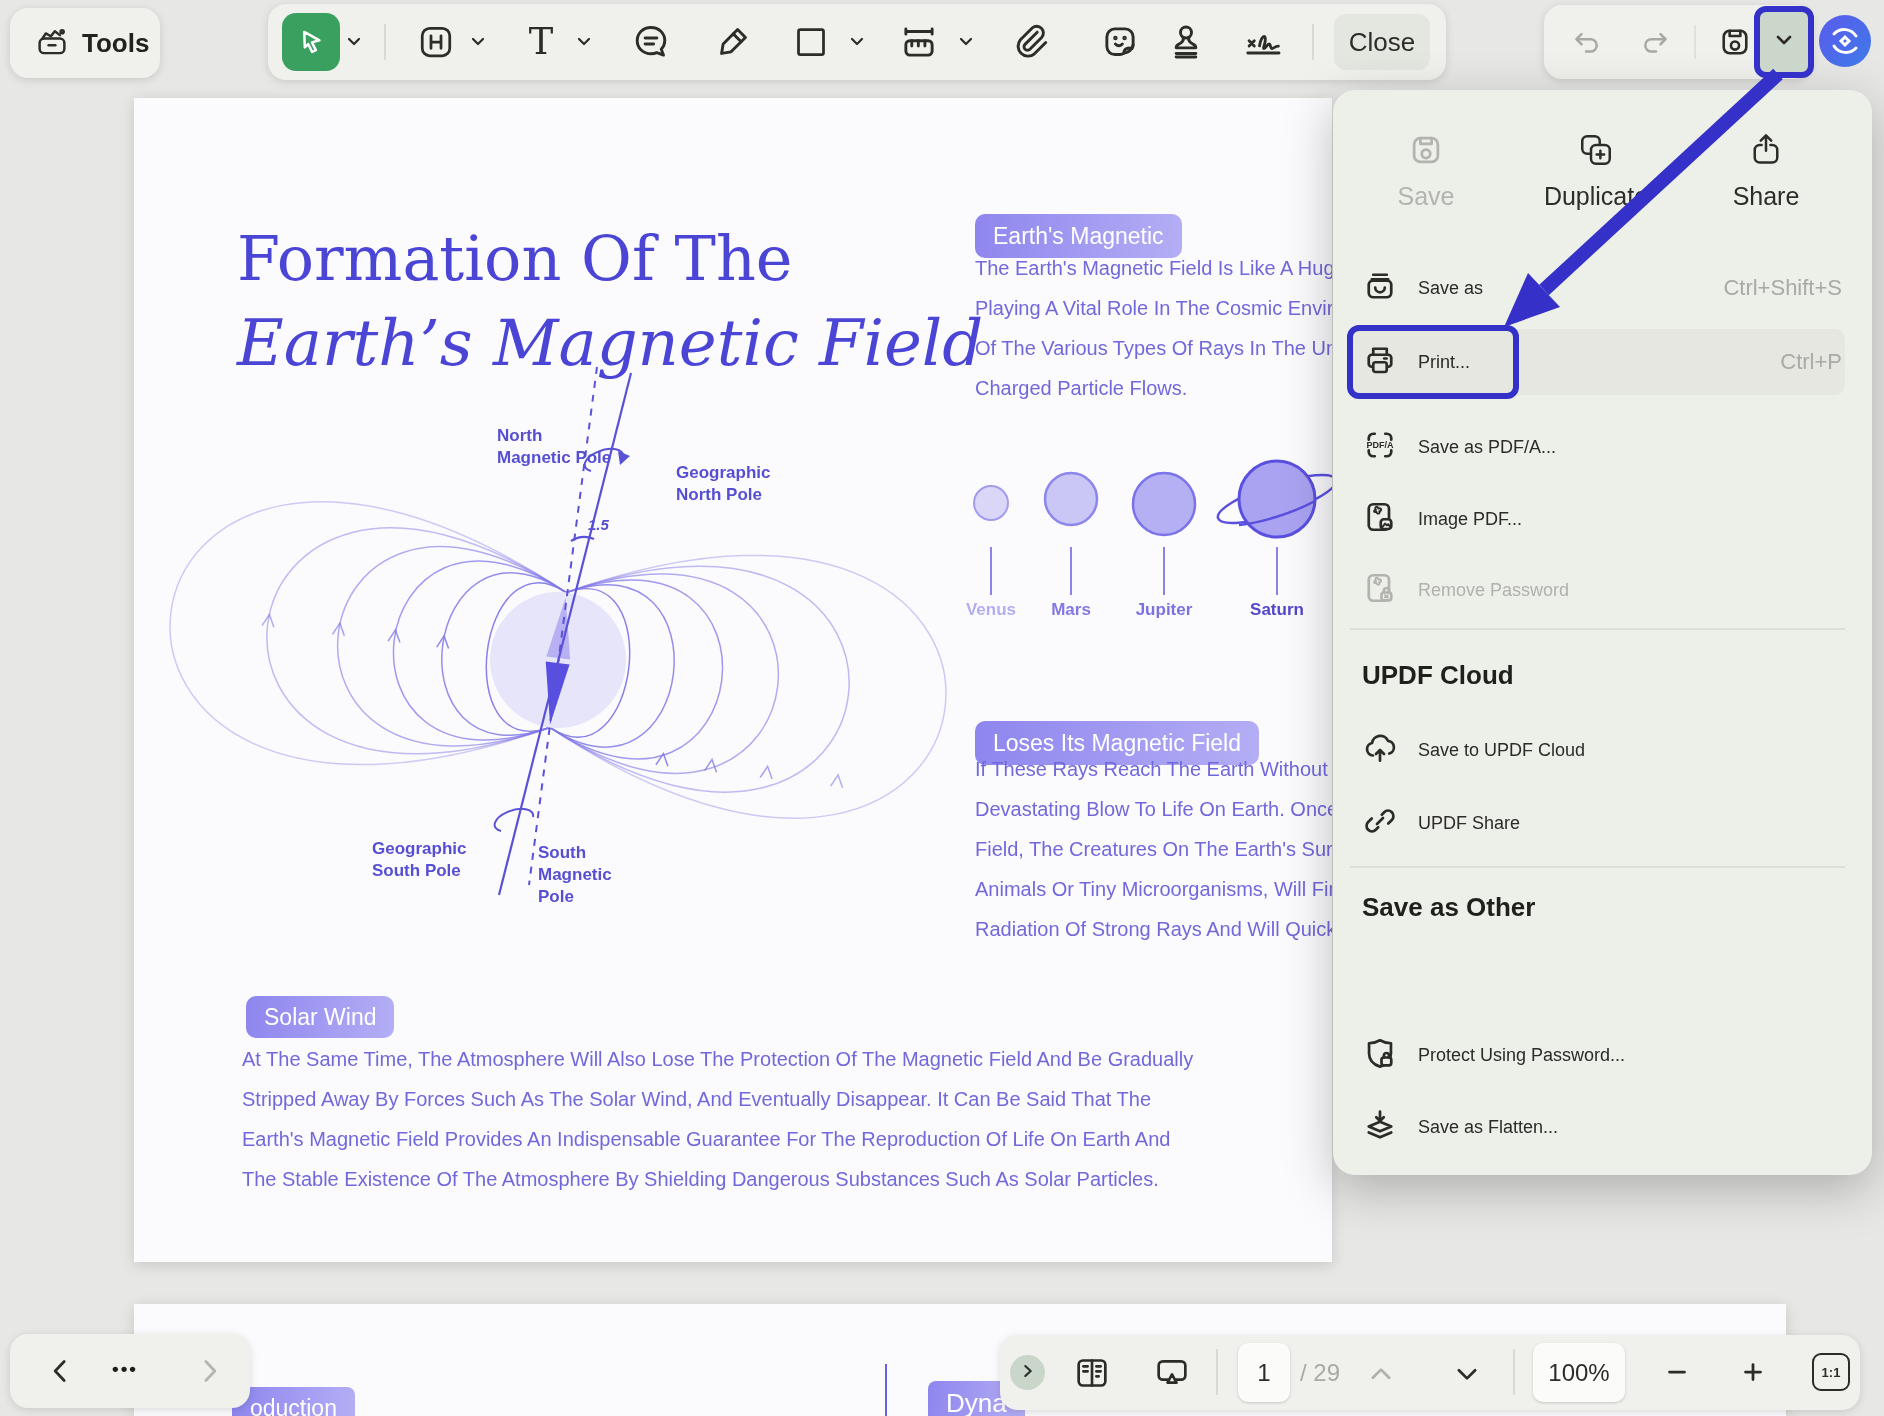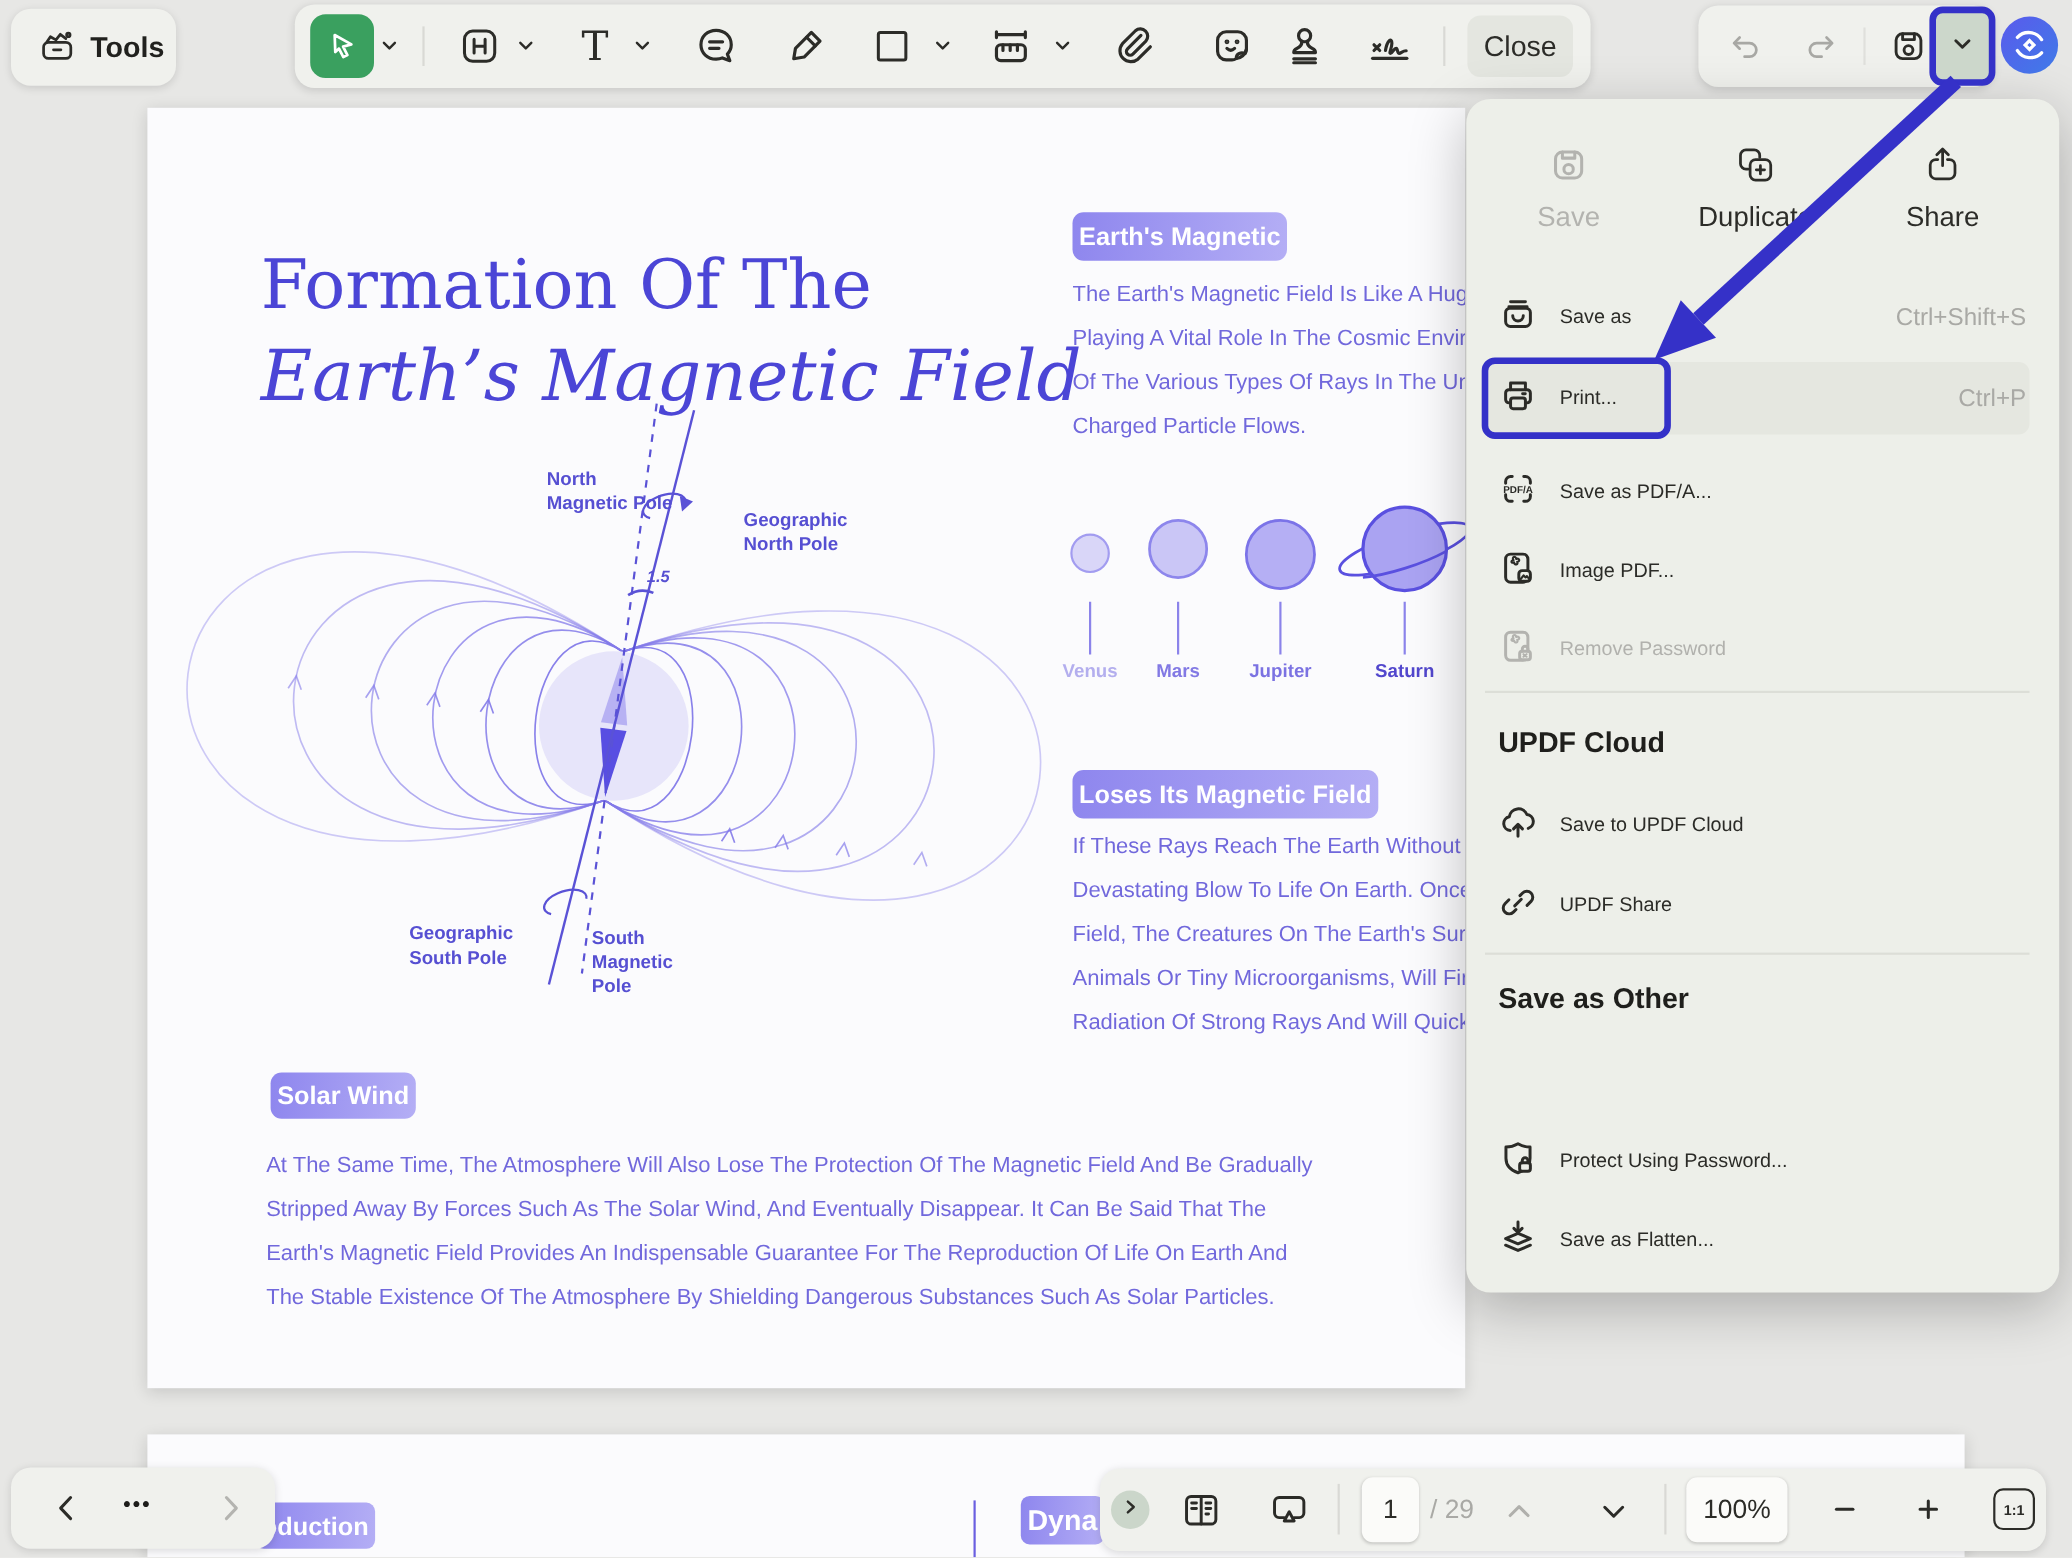--- a/index.html
+++ b/index.html
@@ -3,22 +3,22 @@
 <meta charset="utf-8">
 <style>
   html,body{margin:0;padding:0;background:#e7e7e5;font-family:"Liberation Sans",sans-serif;}
   #stage{position:relative;width:1884px;height:1416px;overflow:hidden;background:#e7e7e5;}
   .abs{position:absolute;}
   .card{background:#f0f1ed;border-radius:18px;box-shadow:0 2px 8px rgba(0,0,0,.13);}
   .il{stroke:#2c2c28;stroke-width:2.2;fill:none;stroke-linecap:round;stroke-linejoin:round;}
   .mi{stroke:#2b2b27;stroke-width:1.8;fill:none;stroke-linecap:round;stroke-linejoin:round;}
   .gil{stroke:#a8a8a4;}
   .page{background:#fbfbfd;box-shadow:0 3px 14px rgba(0,0,0,.14);overflow:hidden;}
-  .badge{background:linear-gradient(95deg,#8e86ee,#b4aef5);color:#fff;font-weight:700;
-         border-radius:10px;display:inline-block;height:44px;line-height:44px;padding:0 6px;font-size:23px;}
+  .badge{background:linear-gradient(95deg,#8e86ee,#b4aef5);color:#fff;font-weight:400;
+         border-radius:10px;display:inline-block;height:44px;line-height:44px;padding:0 18px;font-size:23px;margin-top:21px;}
   .pl{white-space:nowrap;font-size:20px;line-height:40px;color:#7168dc;}
   .dlab{font-size:17px;font-weight:600;color:#564fd2;line-height:22px;}
   .panel{background:#edefe9;border-radius:22px;box-shadow:0 14px 50px rgba(0,0,0,.25);}
   .mrow{position:absolute;left:0;width:100%;height:56px;}
   .mrow .lab{position:absolute;left:85px;top:50%;transform:translateY(-50%);font-size:18px;color:#2b2b27;white-space:nowrap;}
   .mrow .micon{position:absolute;left:29px;top:50%;transform:translateY(-50%);}
   .sc{position:absolute;right:30px;top:50%;transform:translateY(-50%);font-size:22px;color:#a9a9a5;}
   .hdr{font-size:26px;font-weight:700;color:#1f1f1c;}
   .disabled .lab{color:#b1b1ad;}
   .qa{position:absolute;top:40px;width:150px;text-align:center;}

